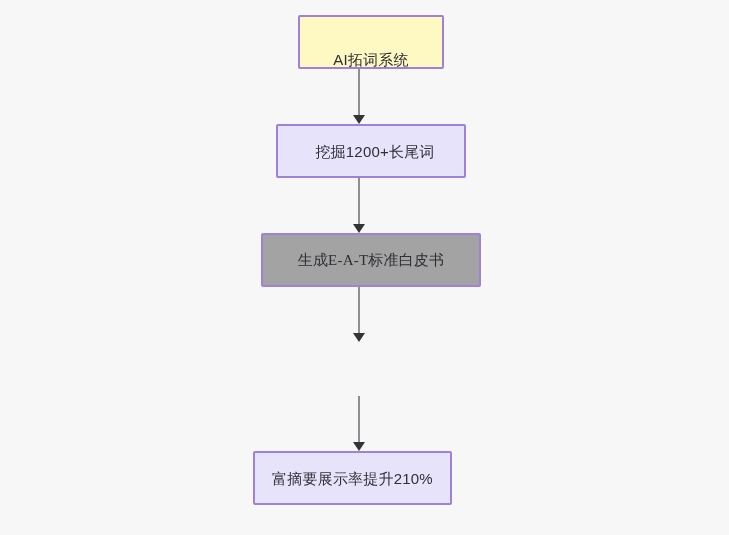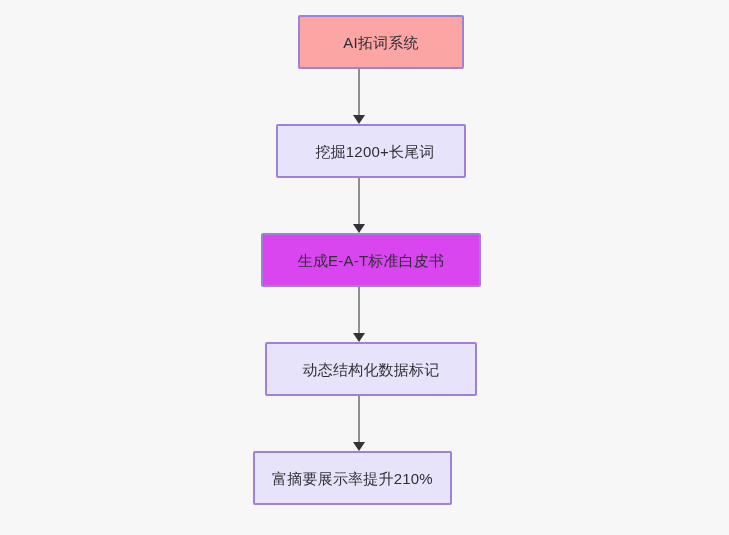--- a/index.html
+++ b/index.html
@@ -57,50 +57,47 @@
     border-left: 6px solid transparent;
     border-right: 6px solid transparent;
     border-top: 9px solid #333338;
   }
 </style>
 </head>
 <body style="background: rgb(247, 247, 247);">
 
 <div id="flowchart-canvas">
 
-  <div class="flow-node" id="node-n1" style="left: 298px; top: 15px; width: 166px; height: 54px; background: #fca5a5; border-color: rgb(159, 129, 218); color: rgb(47, 47, 53);">
+  <div class="flow-node" id="node-n1" style="left: 298px; top: 15px; width: 146px; height: 54px; background: #fef9c3; border-color: rgb(159, 129, 218); color: rgb(47, 47, 53); align-items: flex-end;">
     <span class="node-label">AI拓词系统</span>
   </div>
 
   <div class="connector" id="edge-e1" style="left: 347px; top: 69px; height: 55px;">
     <div class="conn-line" style="height: 47px; background: rgb(143, 143, 143);"></div>
     <div class="conn-head" style="top: 46px; border-top-color: rgb(51, 51, 56);"></div>
   </div>
 
   <div class="flow-node" id="node-n2" style="left: 276px; top: 124px; width: 190px; height: 54px; background: rgb(231, 227, 251); border-color: rgb(159, 129, 218); color: rgb(47, 47, 53); padding-left: 8px;">
     <span class="node-label">挖掘1200+长尾词</span>
   </div>
 
   <div class="connector" id="edge-e2" style="left: 347px; top: 178px; height: 55px;">
     <div class="conn-line" style="height: 47px; background: rgb(143, 143, 143);"></div>
     <div class="conn-head" style="top: 46px; border-top-color: rgb(51, 51, 56);"></div>
   </div>
 
-  <div class="flow-node" id="node-n3" style="left: 261px; top: 233px; width: 220px; height: 54px; background: #d946ef; border-color: rgb(159, 129, 218); color: rgb(47, 47, 53);">
+  <div class="flow-node" id="node-n3" style="left: 261px; top: 233px; width: 220px; height: 54px; background: #a3a3a3; border-color: rgb(159, 129, 218); color: rgb(47, 47, 53); font-family: Liberation Serif, serif;">
     <span class="node-label">生成E-A-T标准白皮书</span>
   </div>
 
   <div class="connector" id="edge-e3" style="left: 347px; top: 287px; height: 55px;">
     <div class="conn-line" style="height: 47px; background: rgb(143, 143, 143);"></div>
     <div class="conn-head" style="top: 46px; border-top-color: rgb(51, 51, 56);"></div>
   </div>
 
-  <div class="flow-node" id="node-n4" style="left: 265px; top: 342px; width: 212px; height: 54px; background: rgb(231, 227, 251); border-color: rgb(159, 129, 218); color: rgb(47, 47, 53);">
-    <span class="node-label">动态结构化数据标记</span>
-  </div>
 
   <div class="connector" id="edge-e4" style="left: 347px; top: 396px; height: 55px;">
     <div class="conn-line" style="height: 47px; background: rgb(143, 143, 143);"></div>
     <div class="conn-head" style="top: 46px; border-top-color: rgb(51, 51, 56);"></div>
   </div>
 
   <div class="flow-node" id="node-n5" style="left: 253px; top: 451px; width: 199px; height: 54px; background: rgb(231, 227, 251); border-color: rgb(159, 129, 218); color: rgb(47, 47, 53);">
     <span class="node-label">富摘要展示率提升210%</span>
   </div>
 

